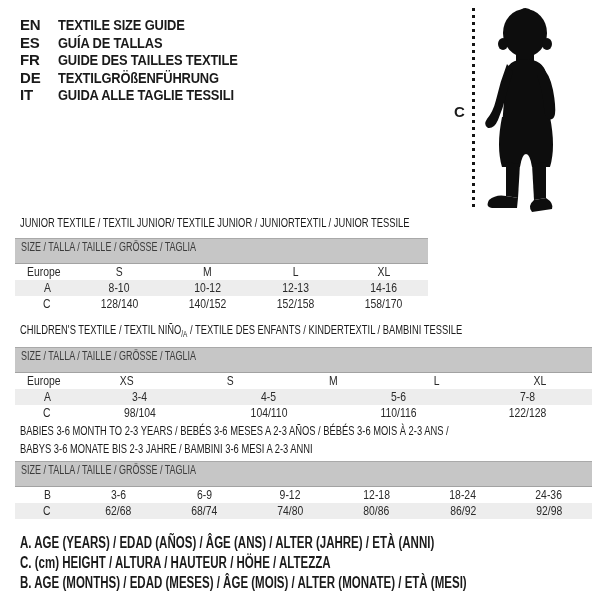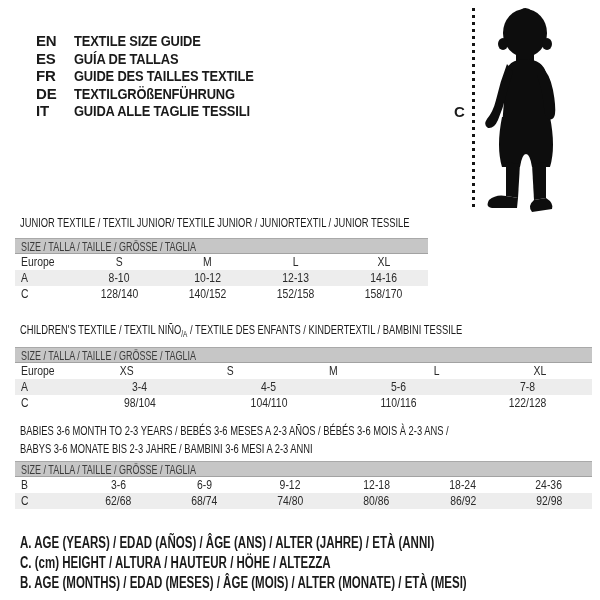--- a/index.html
+++ b/index.html
@@ -8,44 +8,44 @@
     font-family:"Liberation Sans",sans-serif;color:#1a1a1a;
     -webkit-font-smoothing:antialiased;
   }
 
   
   .cL{display:inline-block;white-space:nowrap;transform:scaleX(0.72);transform-origin:0 50%}
   .cL88{display:inline-block;white-space:nowrap;transform:scaleX(0.86);transform-origin:0 50%}
   .cC{display:inline-block;white-space:nowrap;transform:scaleX(0.8);transform-origin:50% 50%}
 
   
-  .langs{list-style:none;margin:16px;padding:0;left:20px;top:16px;position:absolute;
+  .langs{list-style:none;margin:0;padding:0;left:20px;top:16px;position:absolute;
          font-weight:bold;font-size:15px;line-height:17.5px;letter-spacing:-0.2px}
   .langs li{display:flex}
   .langs .code{flex:0 0 38px}
 
   
   .figure{position:absolute;left:450px;top:2px;width:148px;height:214px}
   .c-label{position:absolute;left:4px;top:101px;font-weight:bold;font-size:15px}
   .measure-line{position:absolute;left:22px;top:6px;width:3px;height:200px;
     background:repeating-linear-gradient(to bottom,#141414 0 3.5px,transparent 3.5px 7px)}
   .figure svg{position:absolute;left:30px;top:0}
 
   
   .sec-title{position:absolute;left:20px;font-weight:normal;font-size:13px;line-height:17.5px;white-space:nowrap}
   .sub{font-size:9px;vertical-align:-3px}
 
   
   .tbl{position:absolute;left:15px;font-size:13px;color:#2a2a2a}
-  .thead{height:16px;line-height:16px;background:#c6c6c6;box-sizing:border-box;
+  .thead{height:26px;line-height:16px;background:#c6c6c6;box-sizing:border-box;
          border-top:1px solid #a9a9a9;border-bottom:1px solid #a2a2a2;
          padding-left:6px;color:#3c3c3c;font-size:12.5px}
   .trow{display:flex;height:16px;line-height:16px}
   .trow.alt{background:#ededed}
-  .lbl{flex:0 0 60px;padding-left:6px;box-sizing:border-box;text-align:left}
+  .lbl{flex:0 0 60px;padding-left:6px;box-sizing:border-box;text-align:center}
   .cell{flex:1 1 0;text-align:center}
 
   
   .legend{position:absolute;left:20px;top:533px;font-weight:bold;font-size:16px;line-height:20px}
   .legend div{white-space:nowrap}
 </style>
 </head>
 <body>
 
 <div>

